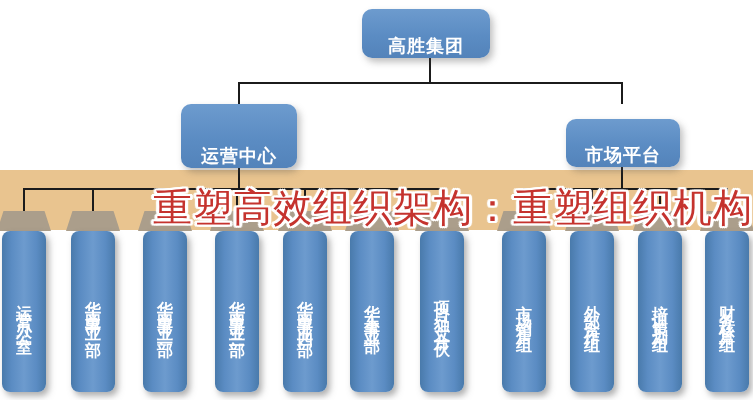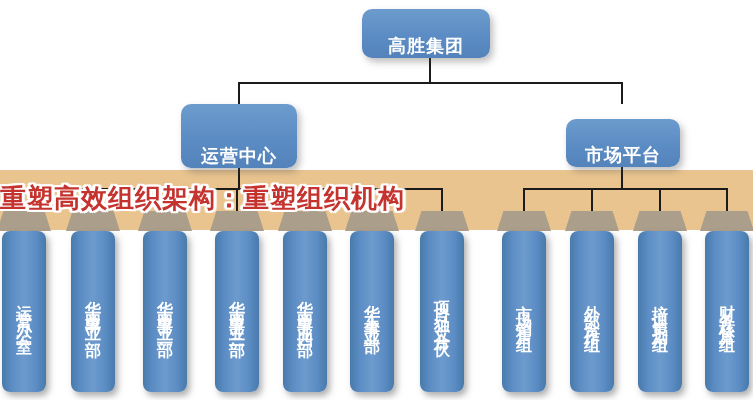--- a/index.html
+++ b/index.html
@@ -19,21 +19,21 @@
   #root-node{left:362px;top:9px;width:128px;height:49px;}
   #ops-node{left:181px;top:104px;width:116px;height:64px;}
   #mkt-node{left:566px;top:104px;width:114px;height:48px;margin-top:15px;}
   
   .line{position:absolute;background:var(--line-dark);z-index:2;}
   .v{width:2px;} .h{height:2px;}
   
   .band{position:absolute;left:0;top:170px;width:753px;height:60px;background:var(--band-tan);z-index:1;}
   .banner-title{
     position:absolute;left:0;top:181px;width:753px;z-index:6;
-    text-align:left;font-size:26px;font-weight:bold;letter-spacing:1px;
+    text-align:right;font-size:39px;font-weight:normal;letter-spacing:1px;
     color:var(--title-red);
     text-shadow:
       -2px -2px 0 #fff, 0 -2px 0 #fff, 2px -2px 0 #fff,
       -2px  0   0 #fff, 2px  0   0 #fff,
       -2px  2px 0 #fff, 0  2px 0 #fff, 2px 2px 0 #fff,
       -3px -1px 1px #fff, 3px -1px 1px #fff, -3px 1px 1px #fff, 3px 1px 1px #fff;
   }
   
   .cap{
     position:absolute;top:211px;width:54px;height:20px;z-index:3;

